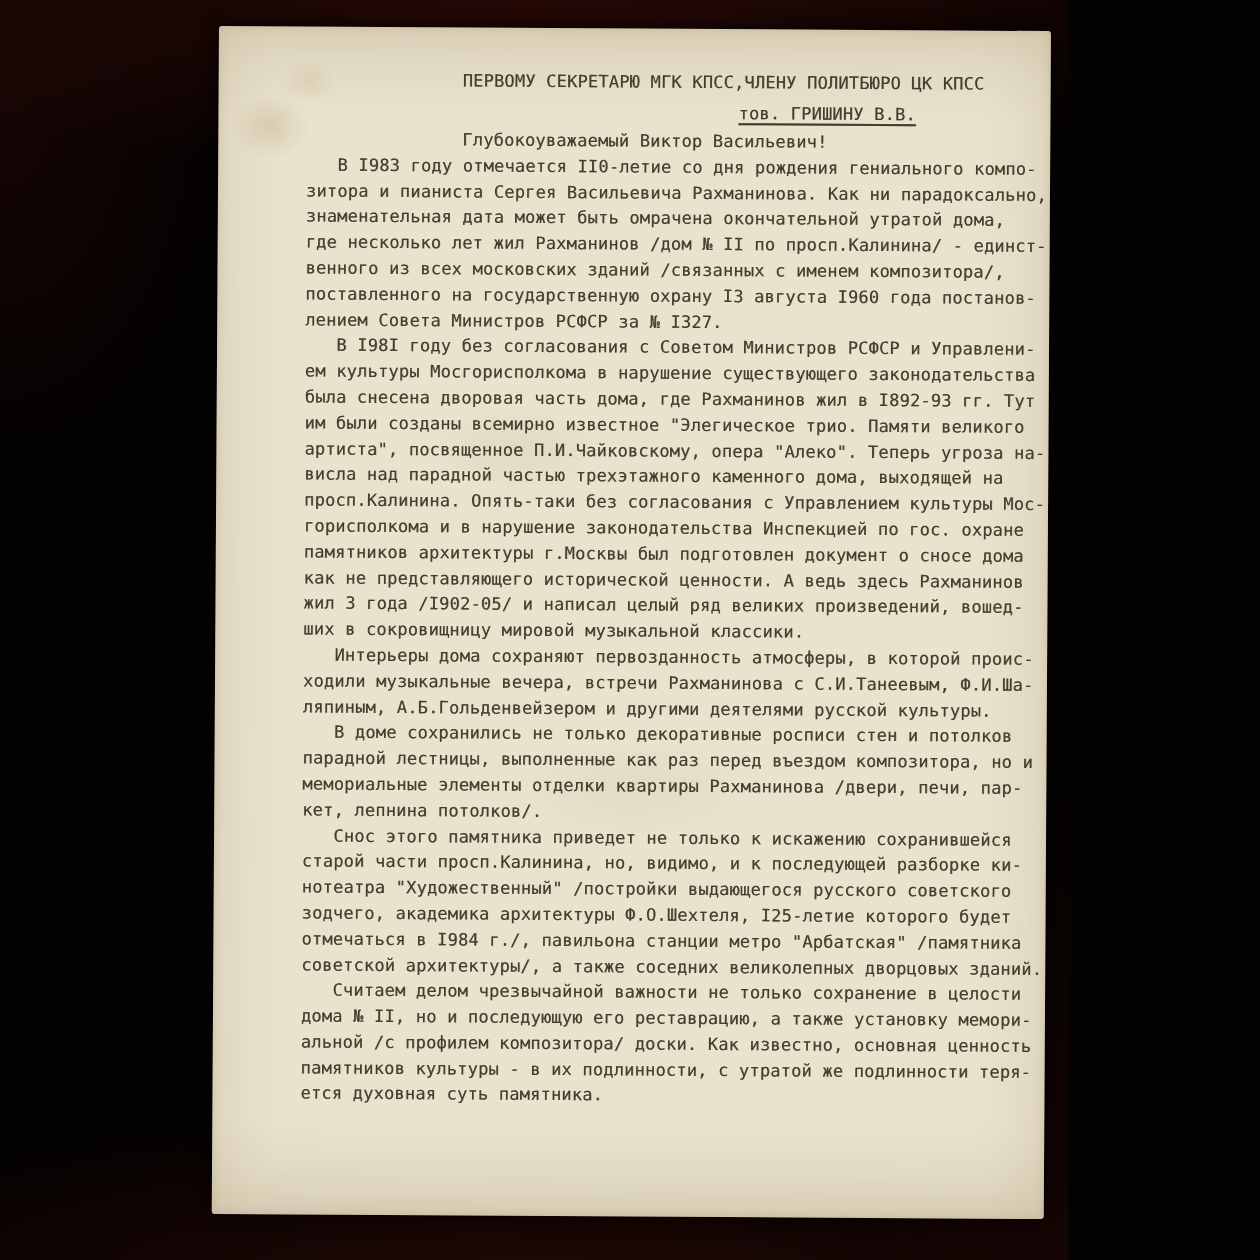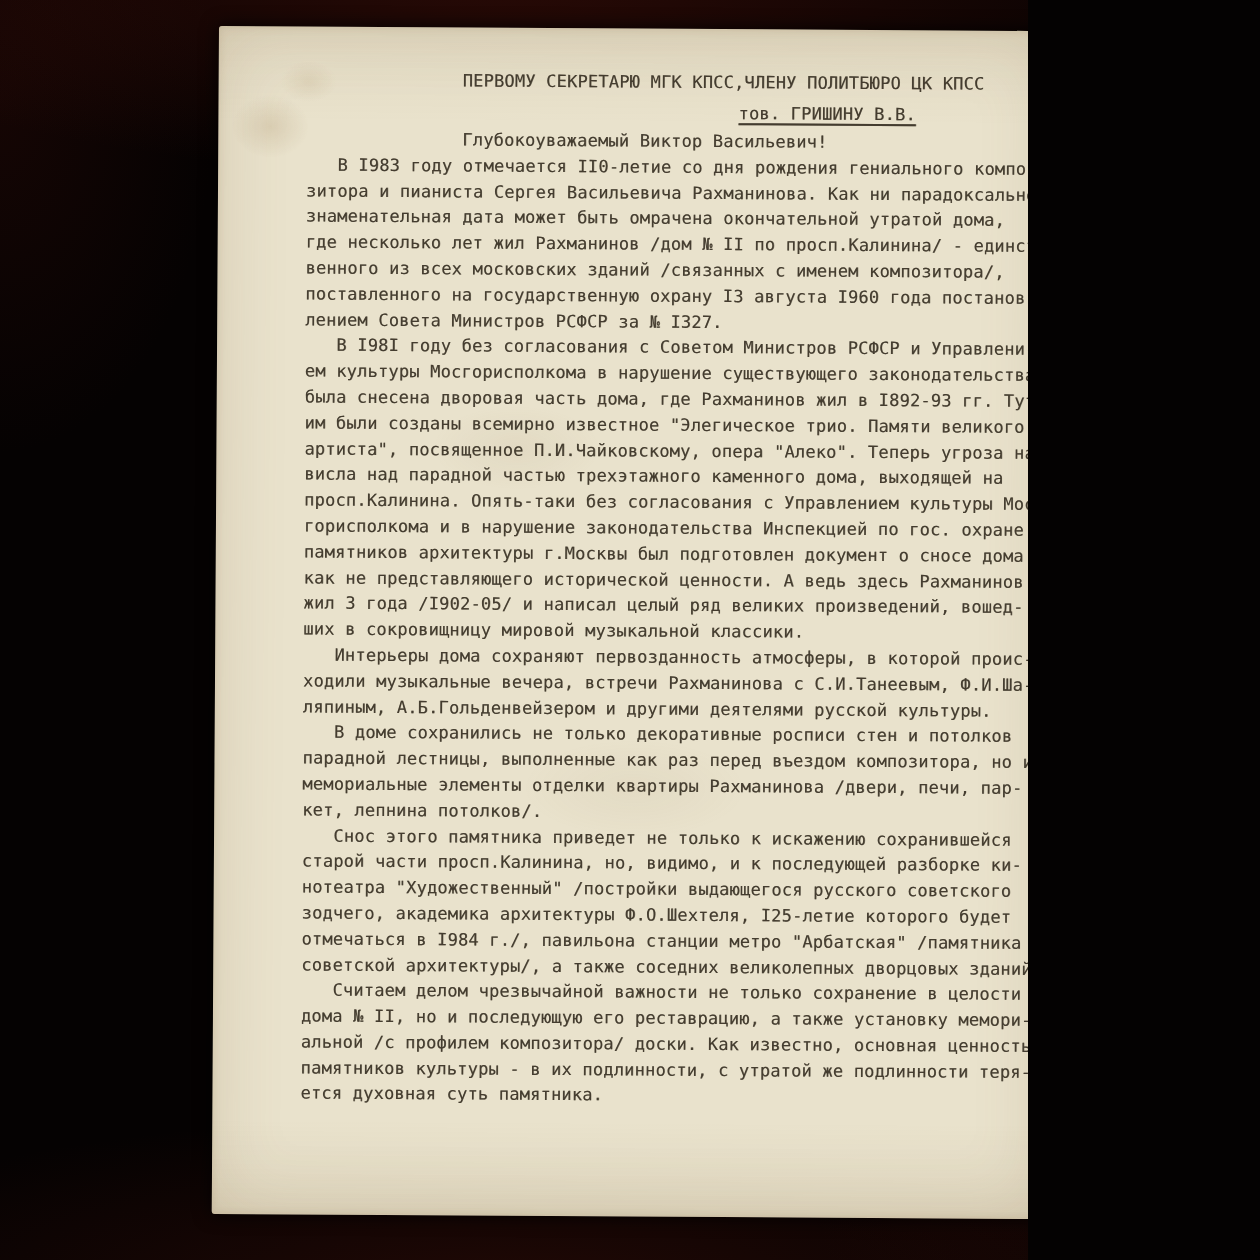--- a/index.html
+++ b/index.html
@@ -11,20 +11,21 @@
     position: relative;
     width: 1028px;
     height: 1260px;
     overflow: hidden;
     background:
       radial-gradient(120% 26% at 50% -2%, rgba(96, 22, 12, 0.40), rgba(0,0,0,0) 62%),
       radial-gradient(120% 22% at 50% 102%, rgba(84, 20, 11, 0.34), rgba(0,0,0,0) 62%),
       radial-gradient(30% 40% at 0% 8%, rgba(70, 16, 10, 0.25), rgba(0,0,0,0) 70%),
       radial-gradient(30% 40% at 100% 90%, rgba(60, 14, 9, 0.22), rgba(0,0,0,0) 70%),
       #050202;
+    padding-left: 40px;
   }
   .paper {
     position: absolute;
     left: 219px;
     top: 26px;
     width: 832px;
     height: 1188px;
     background: #e9e2cc;
     border-radius: 3px;
     transform: rotate(0.35deg);

